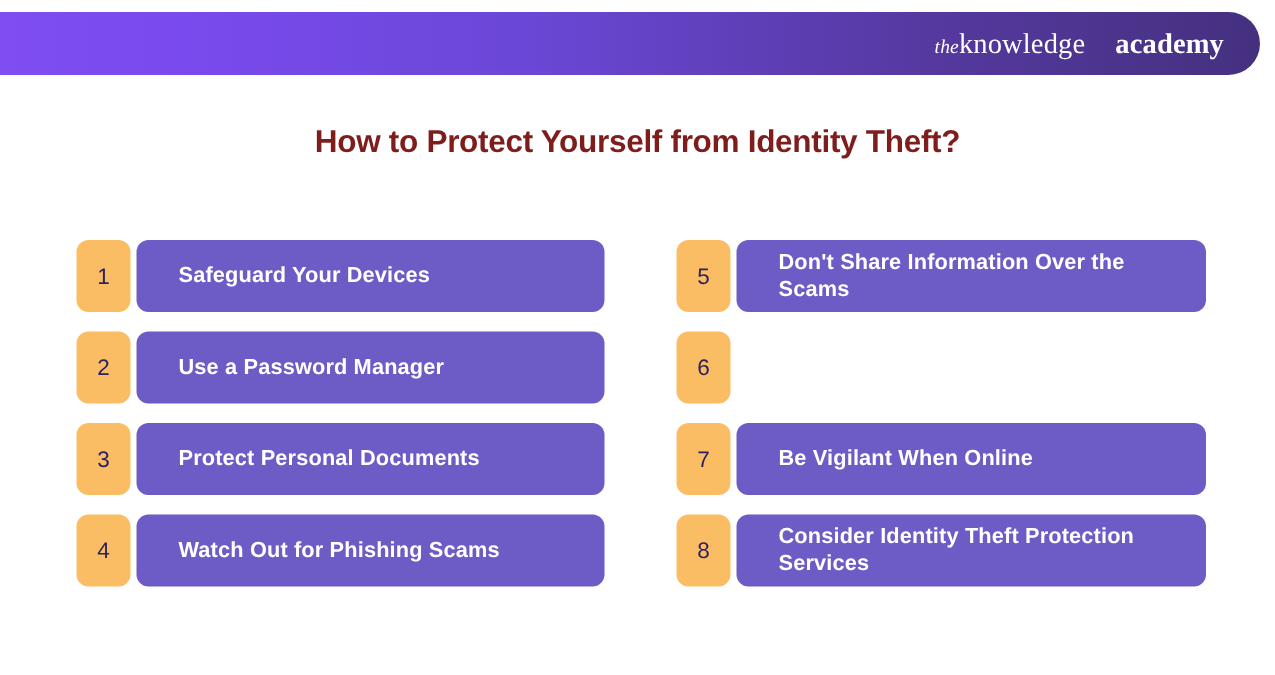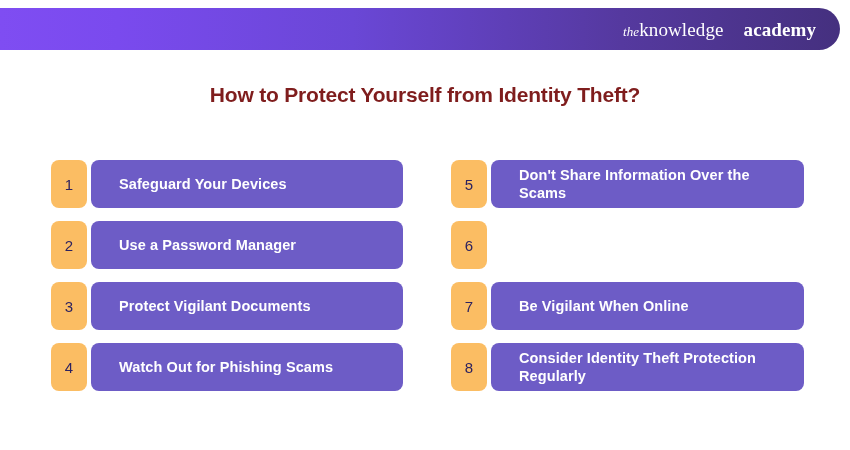--- a/index.html
+++ b/index.html
@@ -146,21 +146,21 @@
     <div class="tip-row">
       <div class="tip-number">2</div>
       <div class="tip-card">
         <span class="tip-label">Use a Password Manager</span>
       </div>
     </div>
 
     <div class="tip-row">
       <div class="tip-number">3</div>
       <div class="tip-card">
-        <span class="tip-label">Protect Vigilant Documents</span>
+        <span class="tip-label">Protect Personal Documents</span>
       </div>
     </div>
 
     <div class="tip-row">
       <div class="tip-number">4</div>
       <div class="tip-card">
         <span class="tip-label">Watch Out for Phishing Scams</span>
       </div>
     </div>
 
@@ -182,19 +182,19 @@
     <div class="tip-row">
       <div class="tip-number">7</div>
       <div class="tip-card">
         <span class="tip-label">Be Vigilant When Online</span>
       </div>
     </div>
 
     <div class="tip-row">
       <div class="tip-number">8</div>
       <div class="tip-card">
-        <span class="tip-label">Consider Identity Theft Protection Regularly</span>
+        <span class="tip-label">Consider Identity Theft Protection Services</span>
       </div>
     </div>
 
   </div>
 
 </div>
 
 </body></html>

